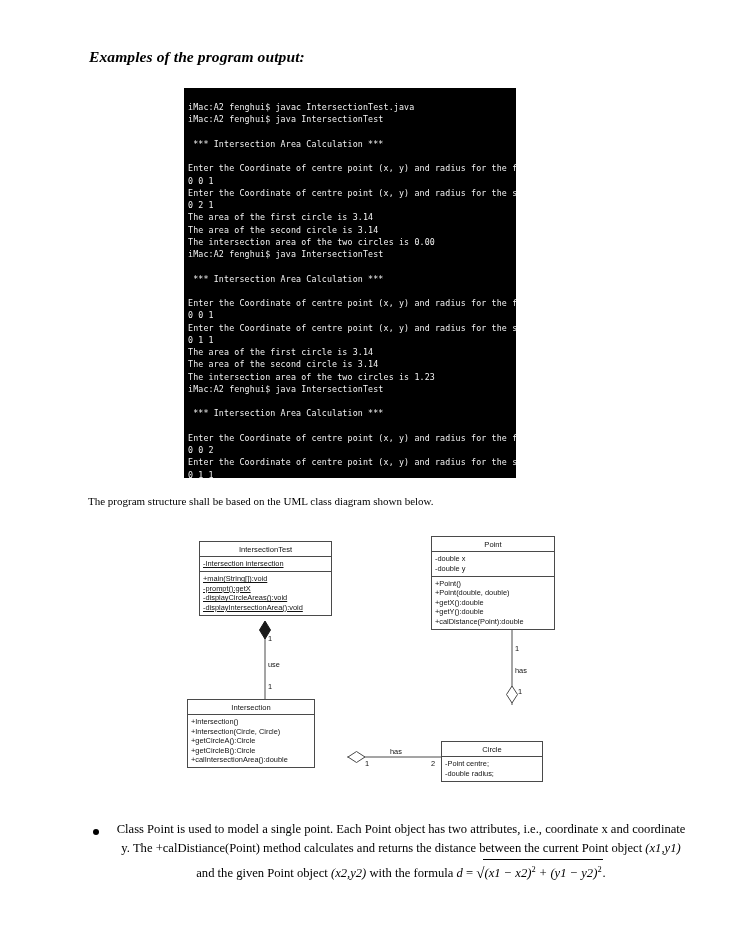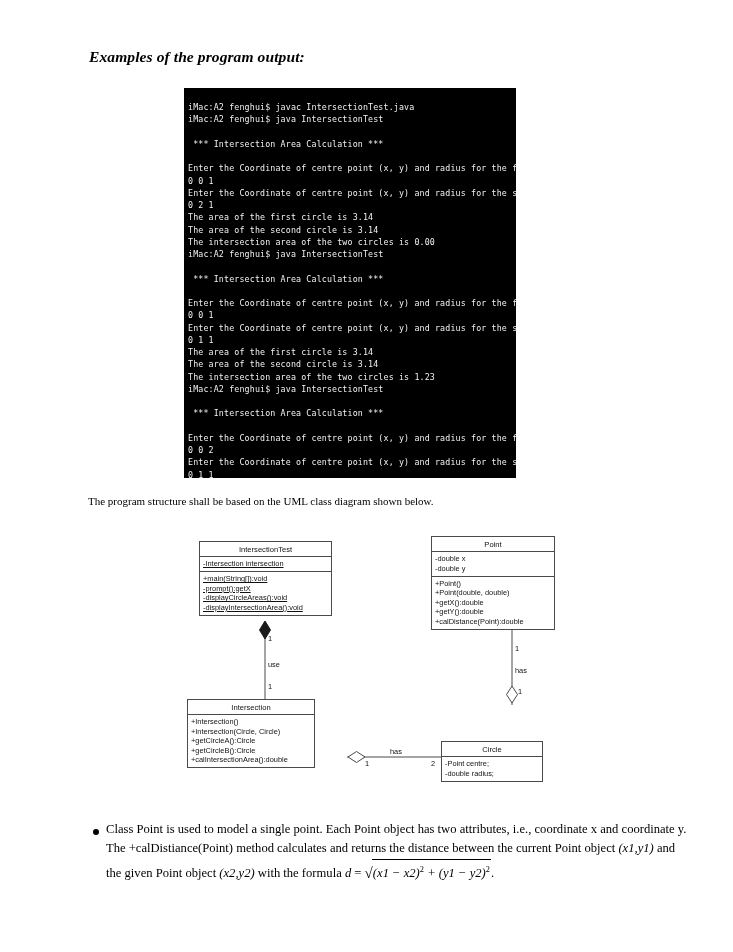--- a/index.html
+++ b/index.html
@@ -128,25 +128,25 @@
   #bullet-block .dot {
     position: absolute;
     left: 5px;
     top: 9px;
     width: 6px;
     height: 6px;
     border-radius: 50%;
     background: #000000;
   }
   #bullet-block .btext {
-    margin-left: 18px;
+    margin-left: 26px;
     font-family: "Liberation Serif", serif;
     font-size: 12.6px;
     line-height: 19.4px;
-    text-align: left;
+    text-align: center;
   }
   .it { font-style: italic; }
   .mathvar { font-style: italic; font-family: "Liberation Serif", serif; }
   .sqrt-wrap {
     display: inline-block;
     position: relative;
     vertical-align: baseline;
   }
   .radical { display: inline-block; font-size: 15px; line-height: 1; vertical-align: -1px; }
   .radicand {

